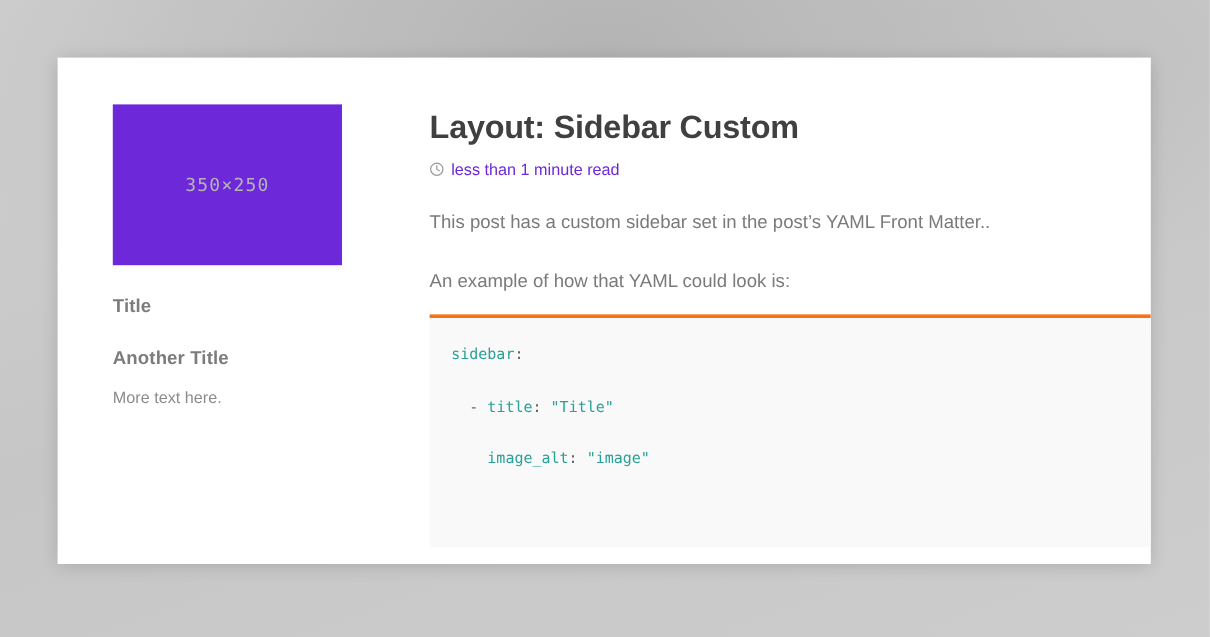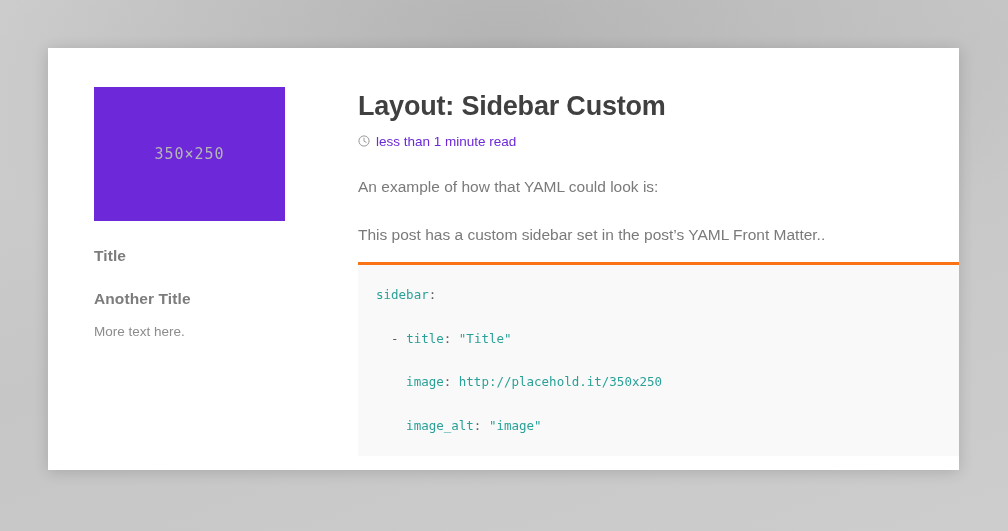--- a/index.html
+++ b/index.html
@@ -181,30 +181,29 @@
       <div class="post-meta">
         <span class="clock-icon">
           <svg width="12" height="12" viewBox="0 0 12 12" aria-hidden="true">
             <circle cx="6" cy="6" r="5.1" fill="none" stroke="#9a9a9a" stroke-width="1"></circle>
             <path d="M6 3.1 L6 6.2 L8.1 7.3" fill="none" stroke="#9a9a9a" stroke-width="1" stroke-linecap="round"></path>
           </svg>
         </span>
         <span>less than 1 minute read</span>
       </div>
 
+      <p class="post-paragraph">This post has a custom sidebar set in the post’s YAML Front Matter..</p>
+
       <p class="post-paragraph second">An example of how that YAML could look is:</p>
-
-      <p class="post-paragraph">This post has a custom sidebar set in the post’s YAML Front Matter..</p>
 
     </div>
 
     <div class="code-block">
       <pre class="code-pre"><code id="code-lines"><span class="code-line"><span class="tok-key">sidebar</span><span class="tok-punct">:</span></span>
 <span class="code-line"><span class="tok-punct">  </span><span class="tok-dash">- </span><span class="tok-key">title</span><span class="tok-punct">: </span><span class="tok-str">"Title"</span></span>
-<span class="code-line"><span class="tok-punct">    </span><span class="tok-key">image</span><span class="tok-punct">: </span><span class="tok-url">http://placehold.it/350x250</span></span>
 <span class="code-line"><span class="tok-punct">    </span><span class="tok-key">image_alt</span><span class="tok-punct">: </span><span class="tok-str">"image"</span></span>
 
 
 </code></pre>
     </div>
 
   </div>
 </div>
 
 </body></html>

